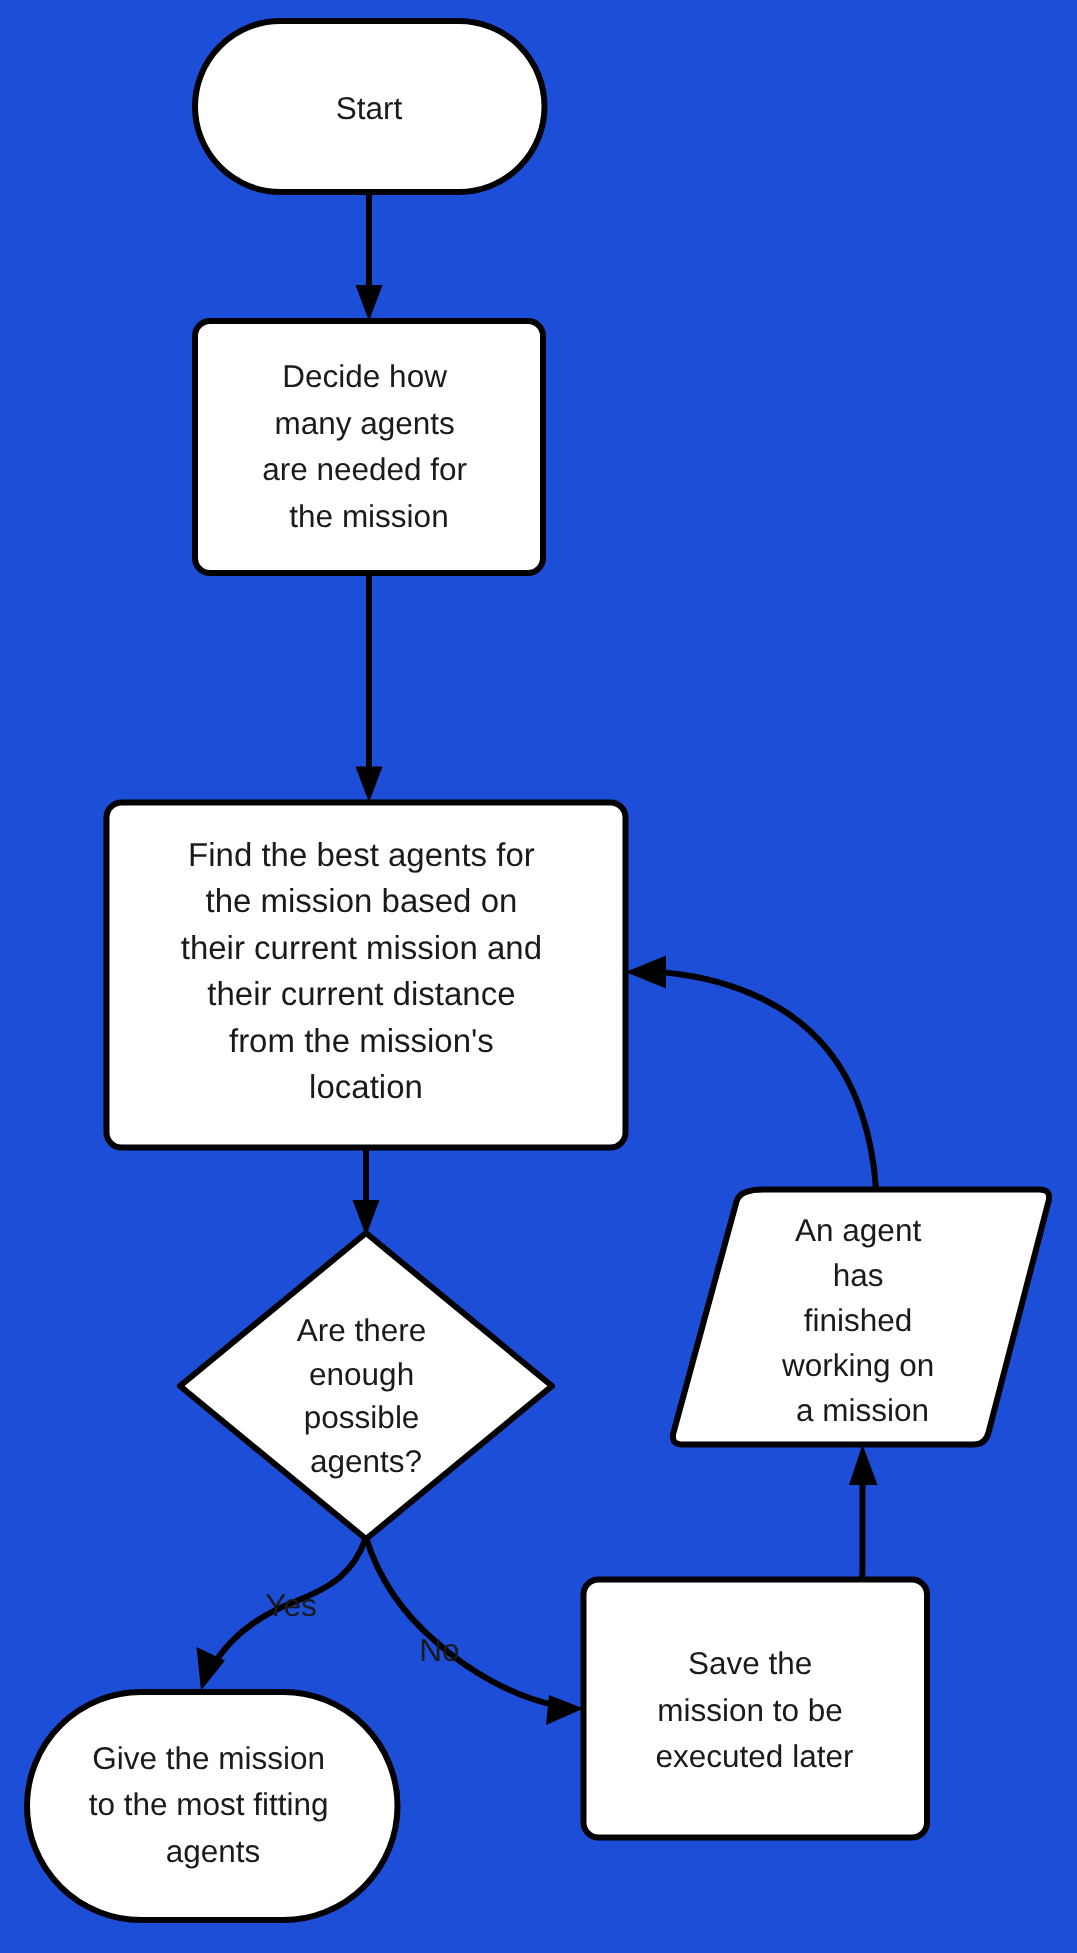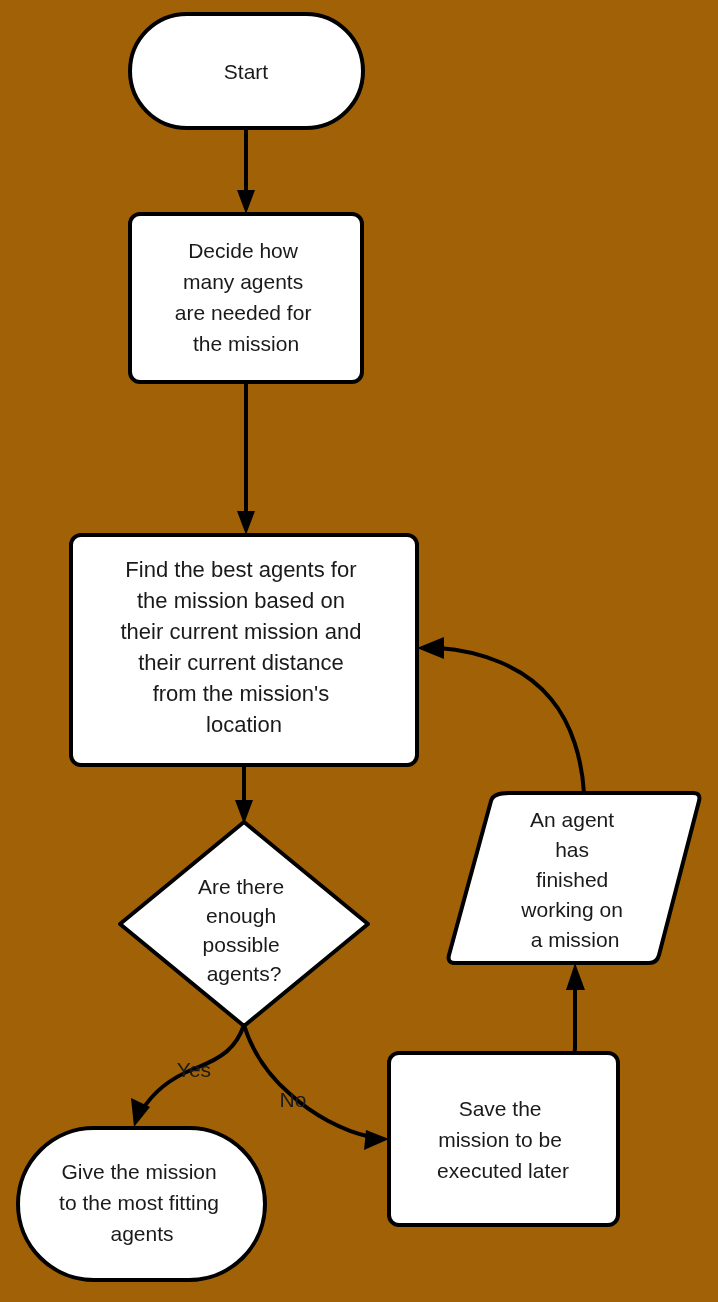--- a/index.html
+++ b/index.html
@@ -10,21 +10,21 @@
   body {
     width: 718px;
     height: 1302px;
     overflow: hidden;
     font-family: "Liberation Sans", sans-serif;
   }
   #flowchart-root {
     position: relative;
     width: 718px;
     height: 1302px;
-    background: #a16207;
+    background: #1d4ed8;
   }
   svg#flow-svg {
     display: block;
     width: 718px;
     height: 1302px;
   }
   .node-shape {
     fill: #ffffff;
     stroke: #000000;
     stroke-width: 4;

